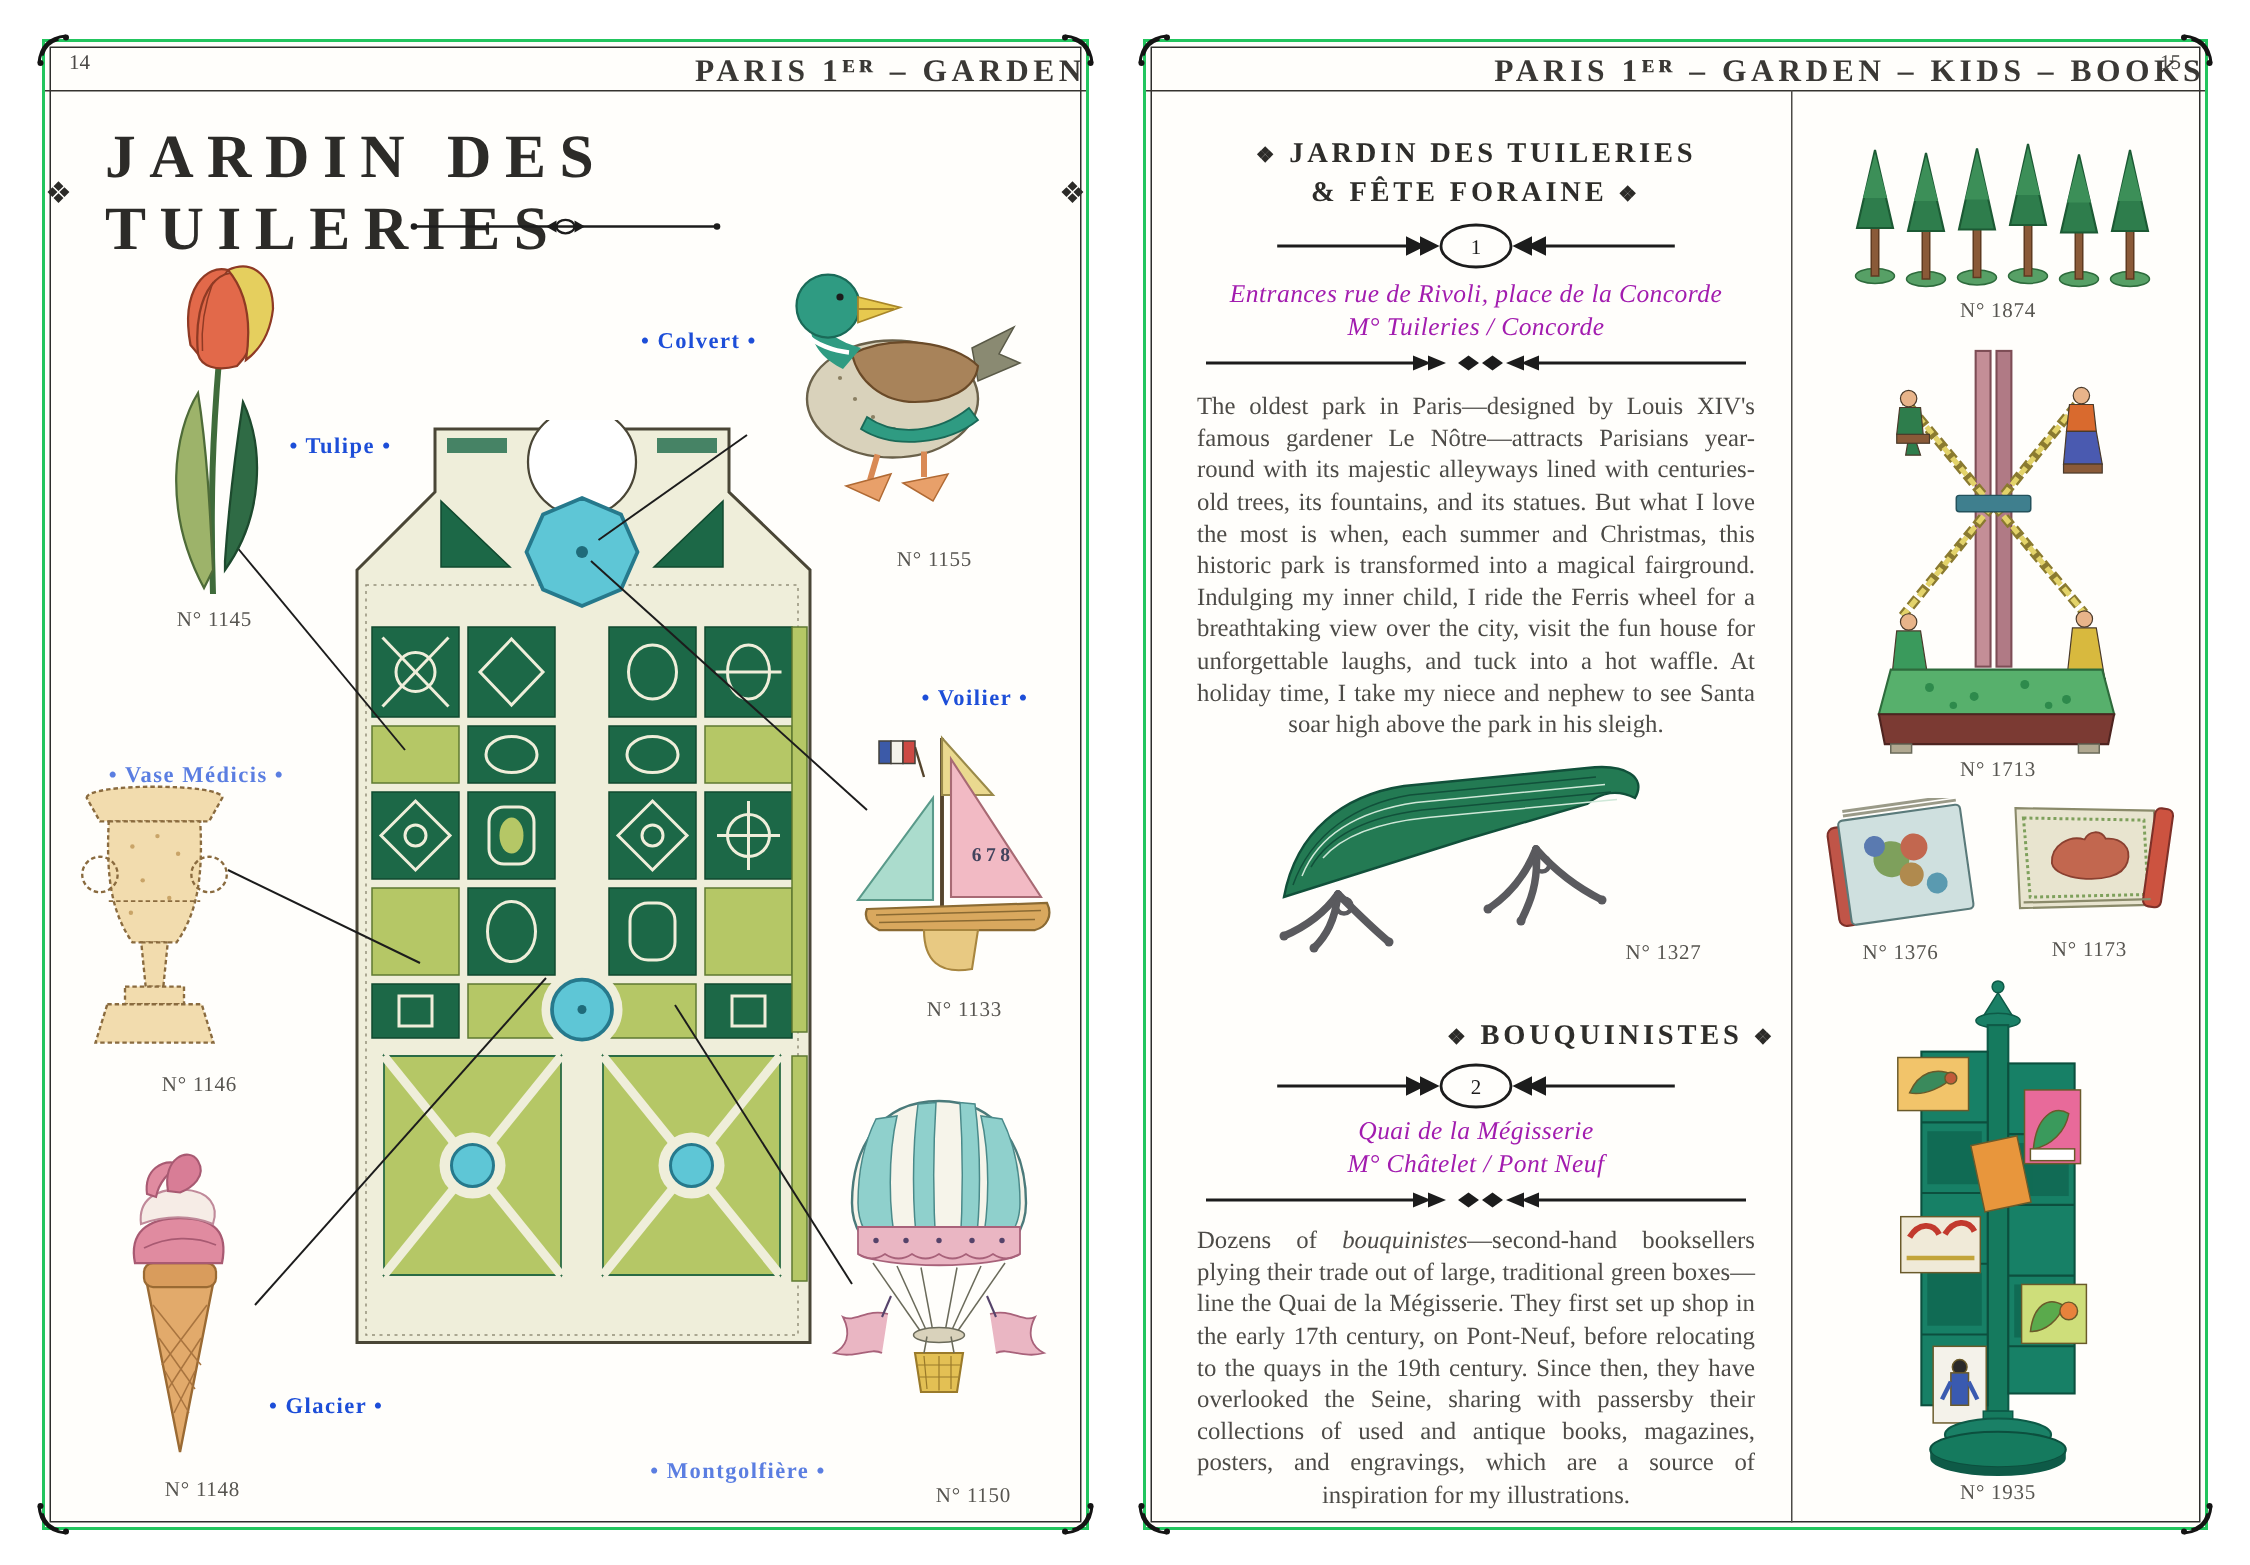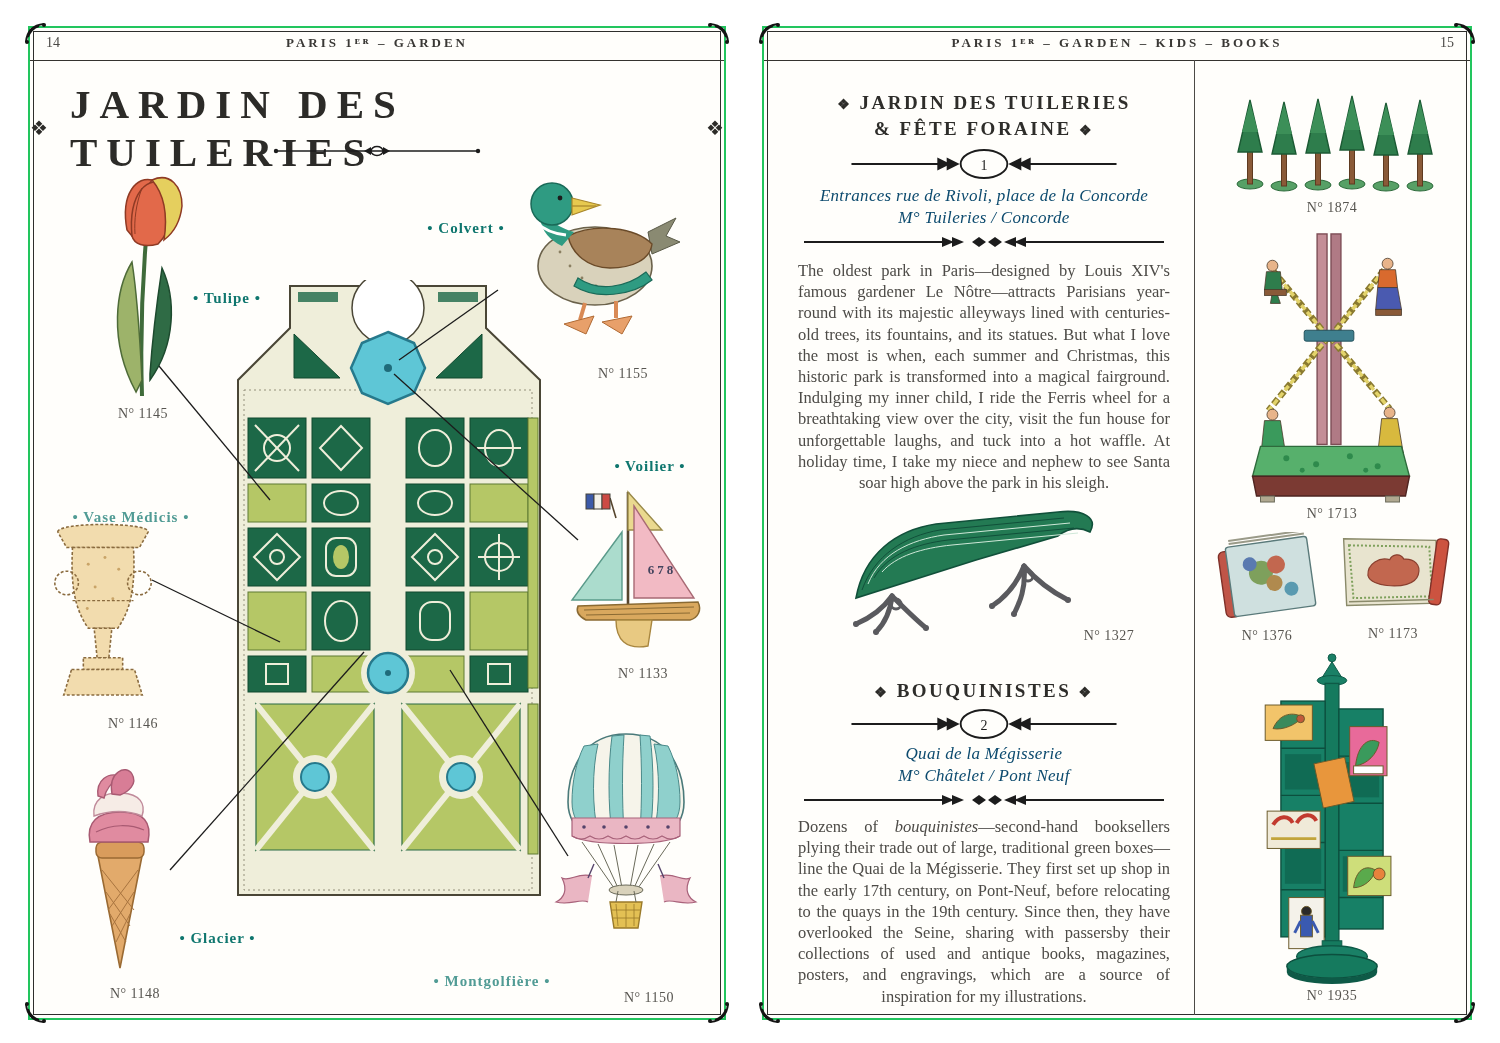--- a/index.html
+++ b/index.html
@@ -1,32 +1,32 @@
 <!DOCTYPE html>
 <html><head>
 <meta charset="utf-8">
 <style>
   html,body{margin:0;padding:0;background:#ffffff;}
   #stage{position:relative;width:1500px;height:1043px;background:#fff;overflow:hidden;
          font-family:"Liberation Serif",serif;color:#2f2f2d;}
   .page{position:absolute;border:2px solid #22c55e;background:#fffefb;}
   .inner-frame{position:absolute;inset:3px;border:1px solid #2e2e2c;pointer-events:none;}
   .pg-header{position:absolute;top:0;left:0;right:0;height:32px;border-bottom:1.2px solid #35332f;}
-  .pg-header .hd-text{position:absolute;left:0;right:0;top:7px;text-align:center;
-      font-size:13px;letter-spacing:3px;font-weight:600;color:#3a3835;}
+  .pg-header .hd-text{position:absolute;left:0;right:0;top:7px;text-align:right;
+      font-size:21px;letter-spacing:3px;font-weight:600;color:#3a3835;}
   .pg-num{position:absolute;top:7px;font-size:14px;color:#4a4845;}
   .big-title{position:absolute;left:0;right:0;display:flex;justify-content:center;align-items:center;gap:22px;}
   .big-title .t{font-size:41px;font-weight:600;letter-spacing:9px;color:#2c2b28;}
   .orn{font-size:20px;color:#2c2b28;}
   .sec-head{position:absolute;text-align:center;font-size:19px;font-weight:600;letter-spacing:2.5px;color:#2e2d2a;}
-  .script{position:absolute;text-align:center;font-style:italic;font-size:17px;color:#0c4a6e;letter-spacing:.3px;}
+  .script{position:absolute;text-align:center;font-style:italic;font-size:17px;color:#a21caf;letter-spacing:.3px;}
   .body-text{position:absolute;font-size:16.5px;line-height:21.2px;color:#4d4b47;
       text-align:justify;text-align-last:center;}
   .spec-label{position:absolute;text-align:center;font-weight:700;font-size:15px;
-      letter-spacing:1px;color:#0f766e;}
+      letter-spacing:1px;color:#1d4ed8;}
   .faded{opacity:.72;filter:blur(.45px);margin-top:33px;}
   .ref{position:absolute;text-align:center;font-size:14px;letter-spacing:.5px;color:#575550;}
   .vrule{position:absolute;width:1px;background:#4c4a46;}
   svg{display:block;}
   .abs{position:absolute;}
   .corner{position:absolute;width:22px;height:22px;}
 </style>
 </head>
 <body>
 
@@ -420,21 +420,21 @@
           <circle cx="100" cy="132" r="3"></circle>
           <circle cx="166" cy="110" r="3"></circle>
           <circle cx="188" cy="118" r="3"></circle>
           <circle cx="242" cy="104" r="3"></circle>
         </g>
       <circle cx="70" cy="108" r="5" fill="none" stroke="#5a5a5e" stroke-width="3"></circle>
       <circle cx="202" cy="80" r="5" fill="none" stroke="#5a5a5e" stroke-width="3"></circle>
     </svg>
     <div class="ref" style="left:300px;top:600px;width:90px;">N° 1327</div>
 
-    <div class="sec-head" style="left:20px;top:652px;width:400px;">
+    <div class="sec-head" style="left:20px;top:652px;width:400px;text-align:right;">
       <span class="orn" style="font-size:14px;">❖</span>
       <span>BOUQUINISTES</span>
       <span class="orn" style="font-size:14px;">❖</span>
     </div>
 
     <svg class="abs" style="left:80px;top:678px;" width="280" height="36" viewBox="0 0 300 36">
       <line x1="8" y1="18" x2="104" y2="18" stroke="#1c1c1c" stroke-width="2.2"></line>
       <polygon points="100,11 114,18 100,25" fill="#1c1c1c"></polygon>
         <polygon points="110,11 124,18 110,25" fill="#1c1c1c"></polygon>
       <ellipse cx="150" cy="18" rx="25" ry="15" fill="none" stroke="#1c1c1c" stroke-width="2"></ellipse>

